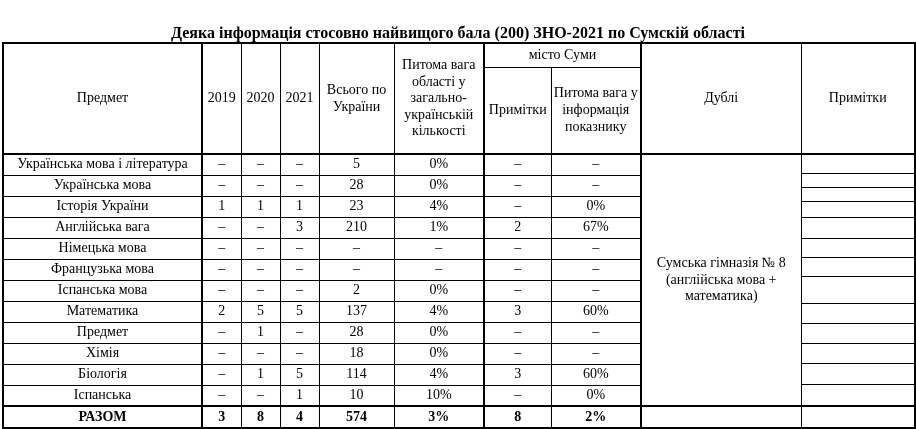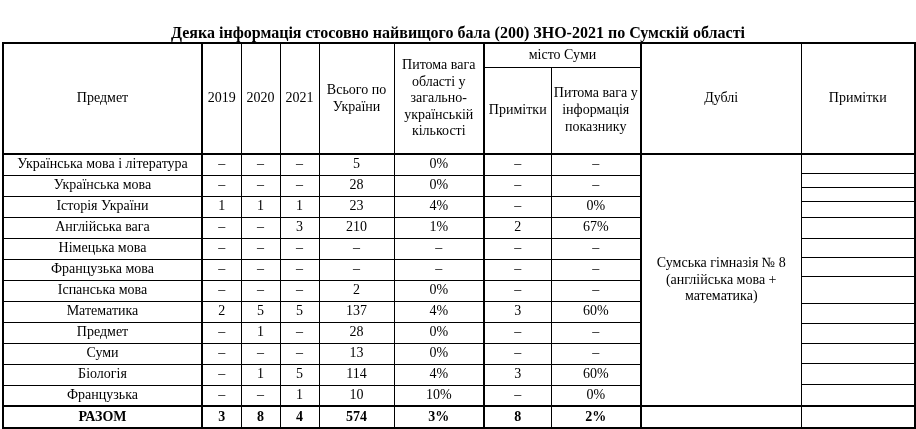--- a/index.html
+++ b/index.html
@@ -188,41 +188,41 @@
         <td class="subj">Предмет</td>
         <td class="thickL">–</td>
         <td>1</td>
         <td>–</td>
         <td>28</td>
         <td>0%</td>
         <td class="thickL">–</td>
         <td>–</td>
       </tr>
       <tr>
-        <td class="subj">Суми</td>
-        <td class="thickL">–</td>
-        <td>–</td>
-        <td>–</td>
-        <td>13</td>
+        <td class="subj">Хімія</td>
+        <td class="thickL">–</td>
+        <td>–</td>
+        <td>–</td>
+        <td>18</td>
         <td>0%</td>
         <td class="thickL">–</td>
         <td>–</td>
       </tr>
       <tr>
         <td class="subj">Біологія</td>
         <td class="thickL">–</td>
         <td>1</td>
         <td>5</td>
         <td>114</td>
         <td>4%</td>
         <td class="thickL">3</td>
         <td>60%</td>
       </tr>
       <tr>
-        <td class="subj">Французька</td>
+        <td class="subj">Іспанська</td>
         <td class="thickL">–</td>
         <td>–</td>
         <td>1</td>
         <td>10</td>
         <td>10%</td>
         <td class="thickL">–</td>
         <td>0%</td>
       </tr>
     </tbody>
   <tfoot>

